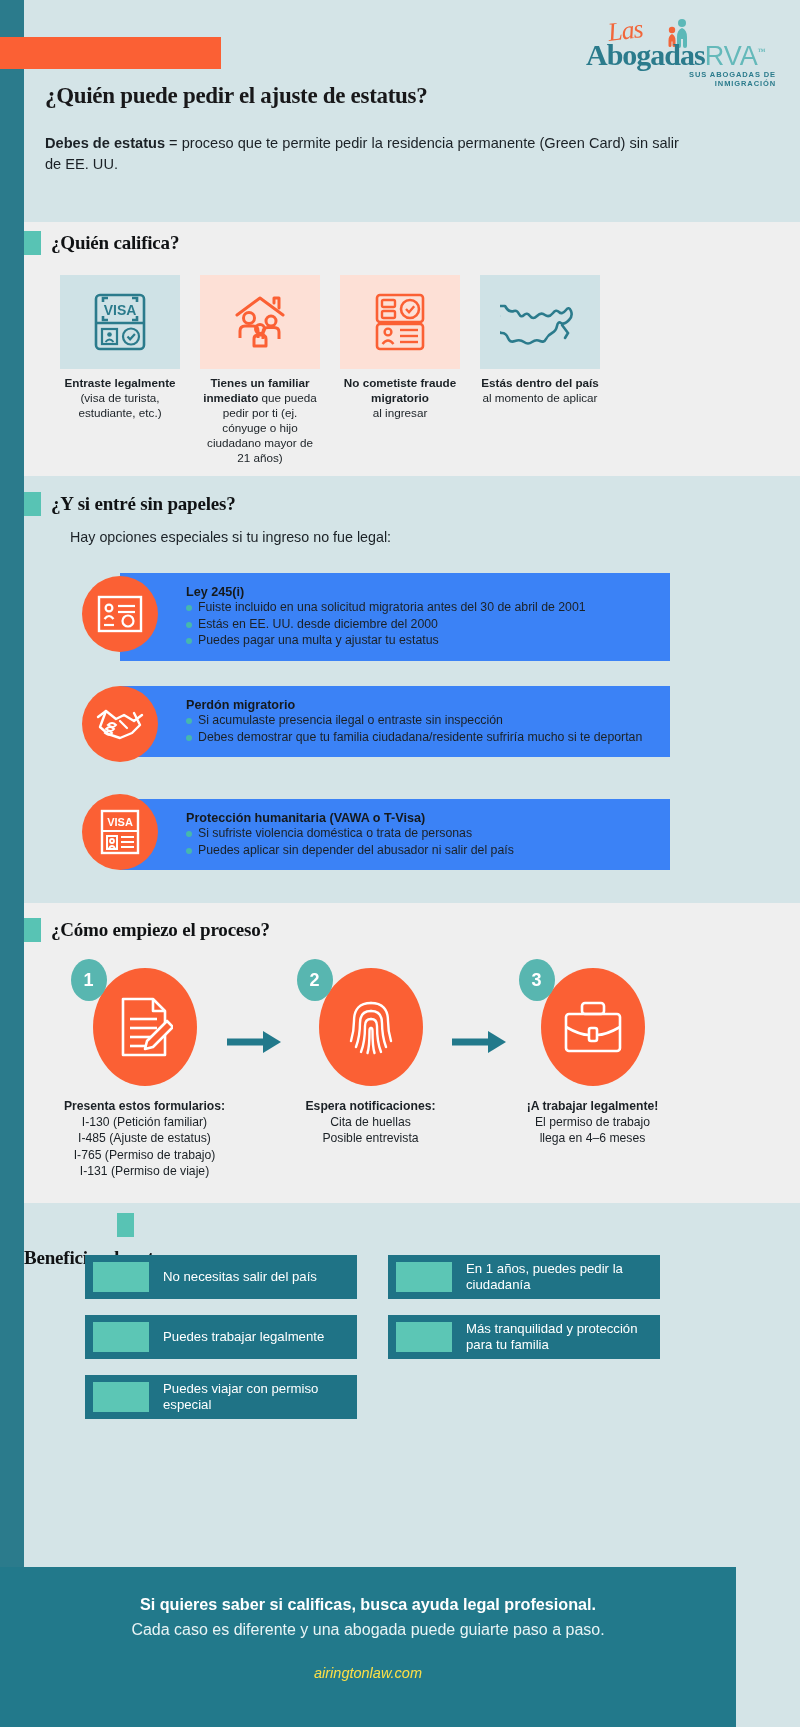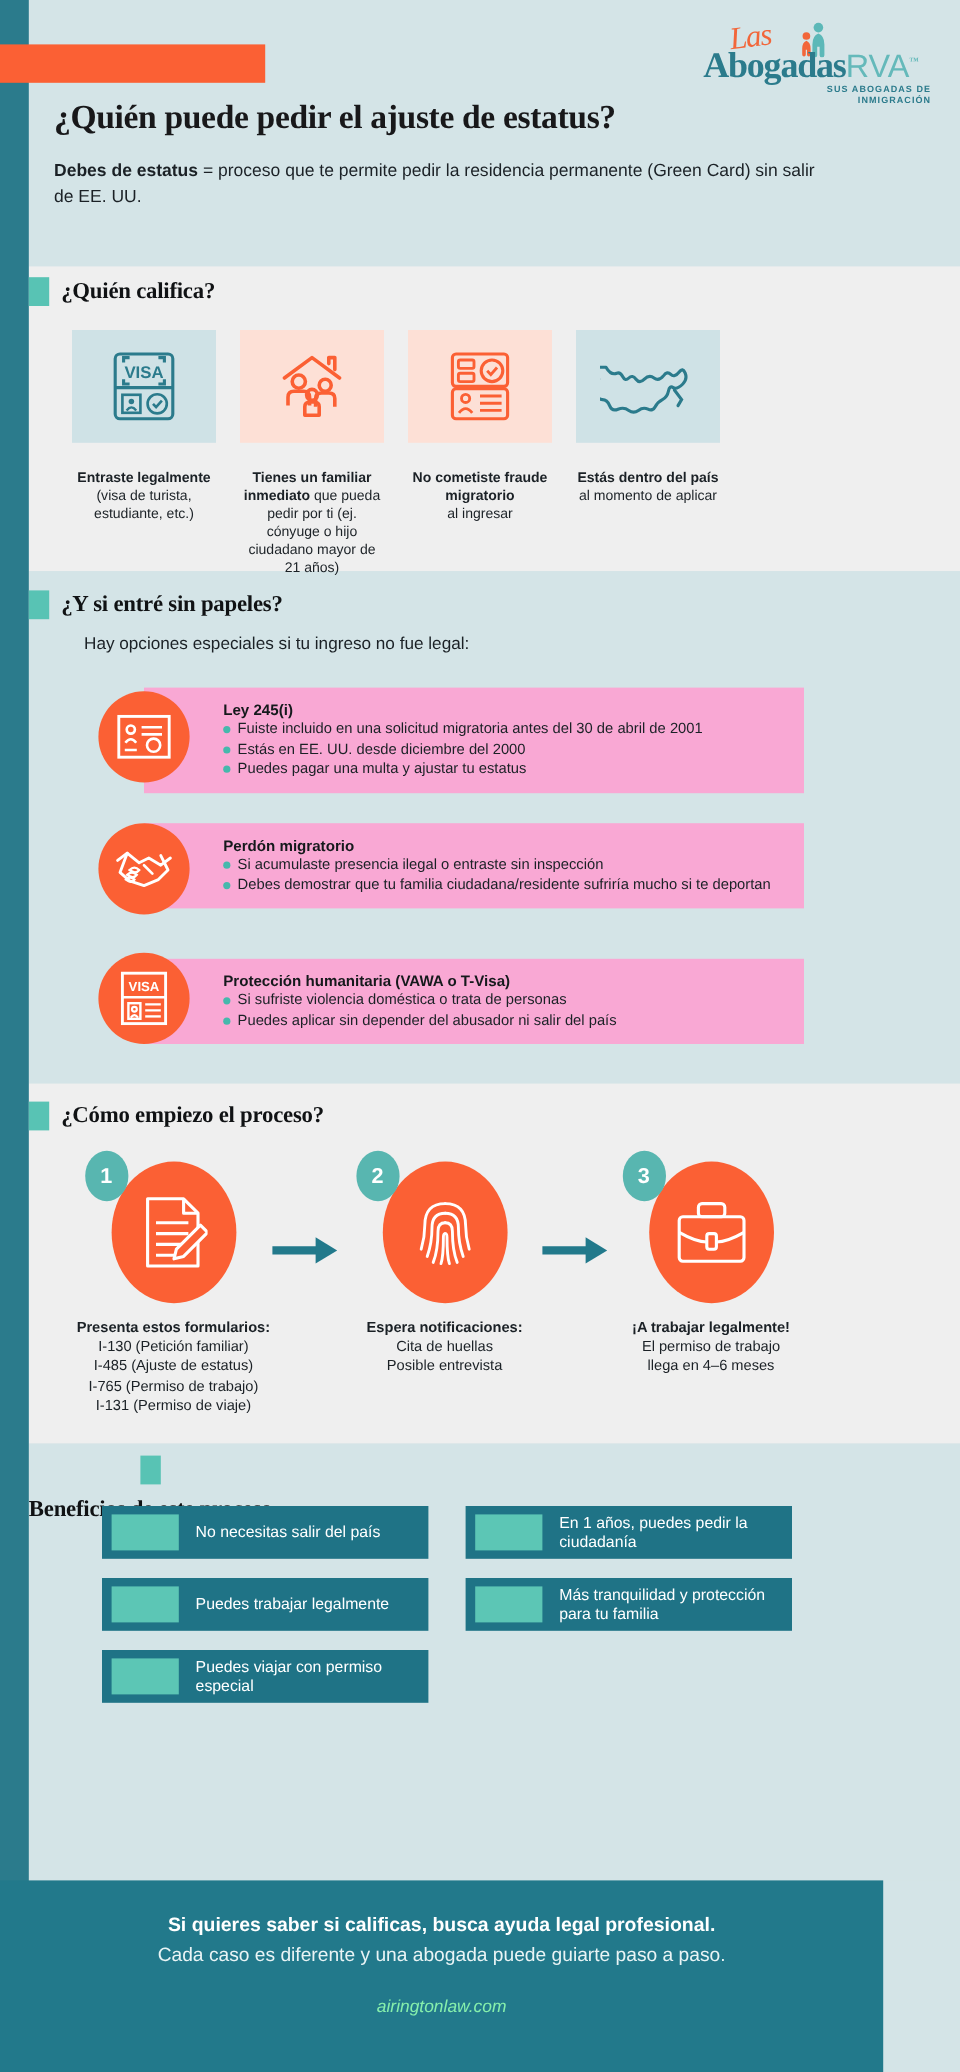--- a/index.html
+++ b/index.html
@@ -51,21 +51,21 @@
     font-size: 27px; color: #64b9ba; letter-spacing: 0px;
   }
   .logo-tm { font-size: 8px; vertical-align: super; color:#64b9ba; }
   .logo-sub {
     position: absolute; left: 120px; top: 52px;
     font-size: 7.5px; letter-spacing: 0.9px; color: #2b7b8c; font-weight: bold;
   }
   .title {
     position: absolute; left: 45px; top: 83px;
     font-family: "Liberation Serif", serif;
-    font-weight: bold; font-size: 28px; color: #18181a; letter-spacing: -0.3px;
+    font-weight: bold; font-size: 23px; color: #18181a; letter-spacing: -0.3px;
   }
   .subtitle {
     position: absolute; left: 45px; top: 133px; width: 640px;
     font-size: 14.6px; color: #1b2126; line-height: 1.42;
   }
   .subtitle b { font-weight: bold; }
 
   
   .band-grey { position: absolute; left: 24px; width: 776px; background: #efefef; }
   .band-blue { position: absolute; left: 24px; width: 776px; background: #d4e4e7; }
@@ -80,26 +80,26 @@
   }
 
   
   .qual-row { position: absolute; left: 60px; top: 275px; width: 700px; display: flex; gap: 20px; }
   .qual-item { width: 120px; text-align: center; }
   .qual-icon {
     width: 120px; height: 94px; display: flex; align-items: center; justify-content: center;
   }
   .qual-icon.blue { background: #cfe2e6; }
   .qual-icon.peach { background: #fde0d6; }
-  .qual-cap { margin-top: 23px; font-size: 11.7px; line-height: 1.28; color: #1b2126; }
+  .qual-cap { margin-top: 7px; font-size: 11.7px; line-height: 1.28; color: #1b2126; }
   .qual-cap b { font-weight: bold; }
 
   
   .opt-lead { position: absolute; left: 70px; top: 529px; font-size: 14.3px; color: #1b2126; }
-  .opt-card { position: absolute; left: 120px; width: 550px; background: #f9a8d4; }
+  .opt-card { position: absolute; left: 120px; width: 550px; background: #3b82f6; }
   .opt-circle {
     position: absolute; left: 82px; width: 76px; height: 76px; border-radius: 50%;
     background: #fb6034; display: flex; align-items: center; justify-content: center;
   }
   .opt-title { font-size: 12.6px; font-weight: bold; color: #15191c; margin-bottom: 1px; }
   .opt-inner { padding: 12px 14px 12px 66px; }
   .opt-li { font-size: 12.3px; color: #1b2126; line-height: 1.27; position: relative; padding-left: 12px; margin-top: 1px; }
   .opt-li::before {
     content: ""; position: absolute; left: 0; top: 5px; width: 6px; height: 6px;
     border-radius: 50%; background: #46b8ac;
@@ -125,21 +125,21 @@
   .ben-sq { width: 56px; height: 30px; background: #5cc6b5; margin-left: 8px; flex: none; }
   .ben-txt { color: #ffffff; font-size: 13.2px; line-height: 1.22; margin-left: 14px; padding-right: 8px; }
 
   
   .footer {
     position: absolute; left: 0; bottom: 0; width: 736px; height: 160px;
     background: #22798b; text-align: center;
   }
   .foot-1 { margin-top: 28px; font-size: 16.2px; font-weight: bold; color: #ffffff; }
   .foot-2 { margin-top: 7px; font-size: 16px; color: #e9f4f5; }
-  .foot-3 { margin-top: 26px; font-size: 14.5px; font-style: italic; color: #86efac; }
+  .foot-3 { margin-top: 26px; font-size: 14.5px; font-style: italic; color: #fde047; }
 
   svg { display: block; }
 </style>
 </head>
 <body>
 
 <div class="page">
 
   <div class="band-grey" style="top:222px;height:254px;"></div>
   <div class="band-blue" style="top:476px;height:427px;"></div>

